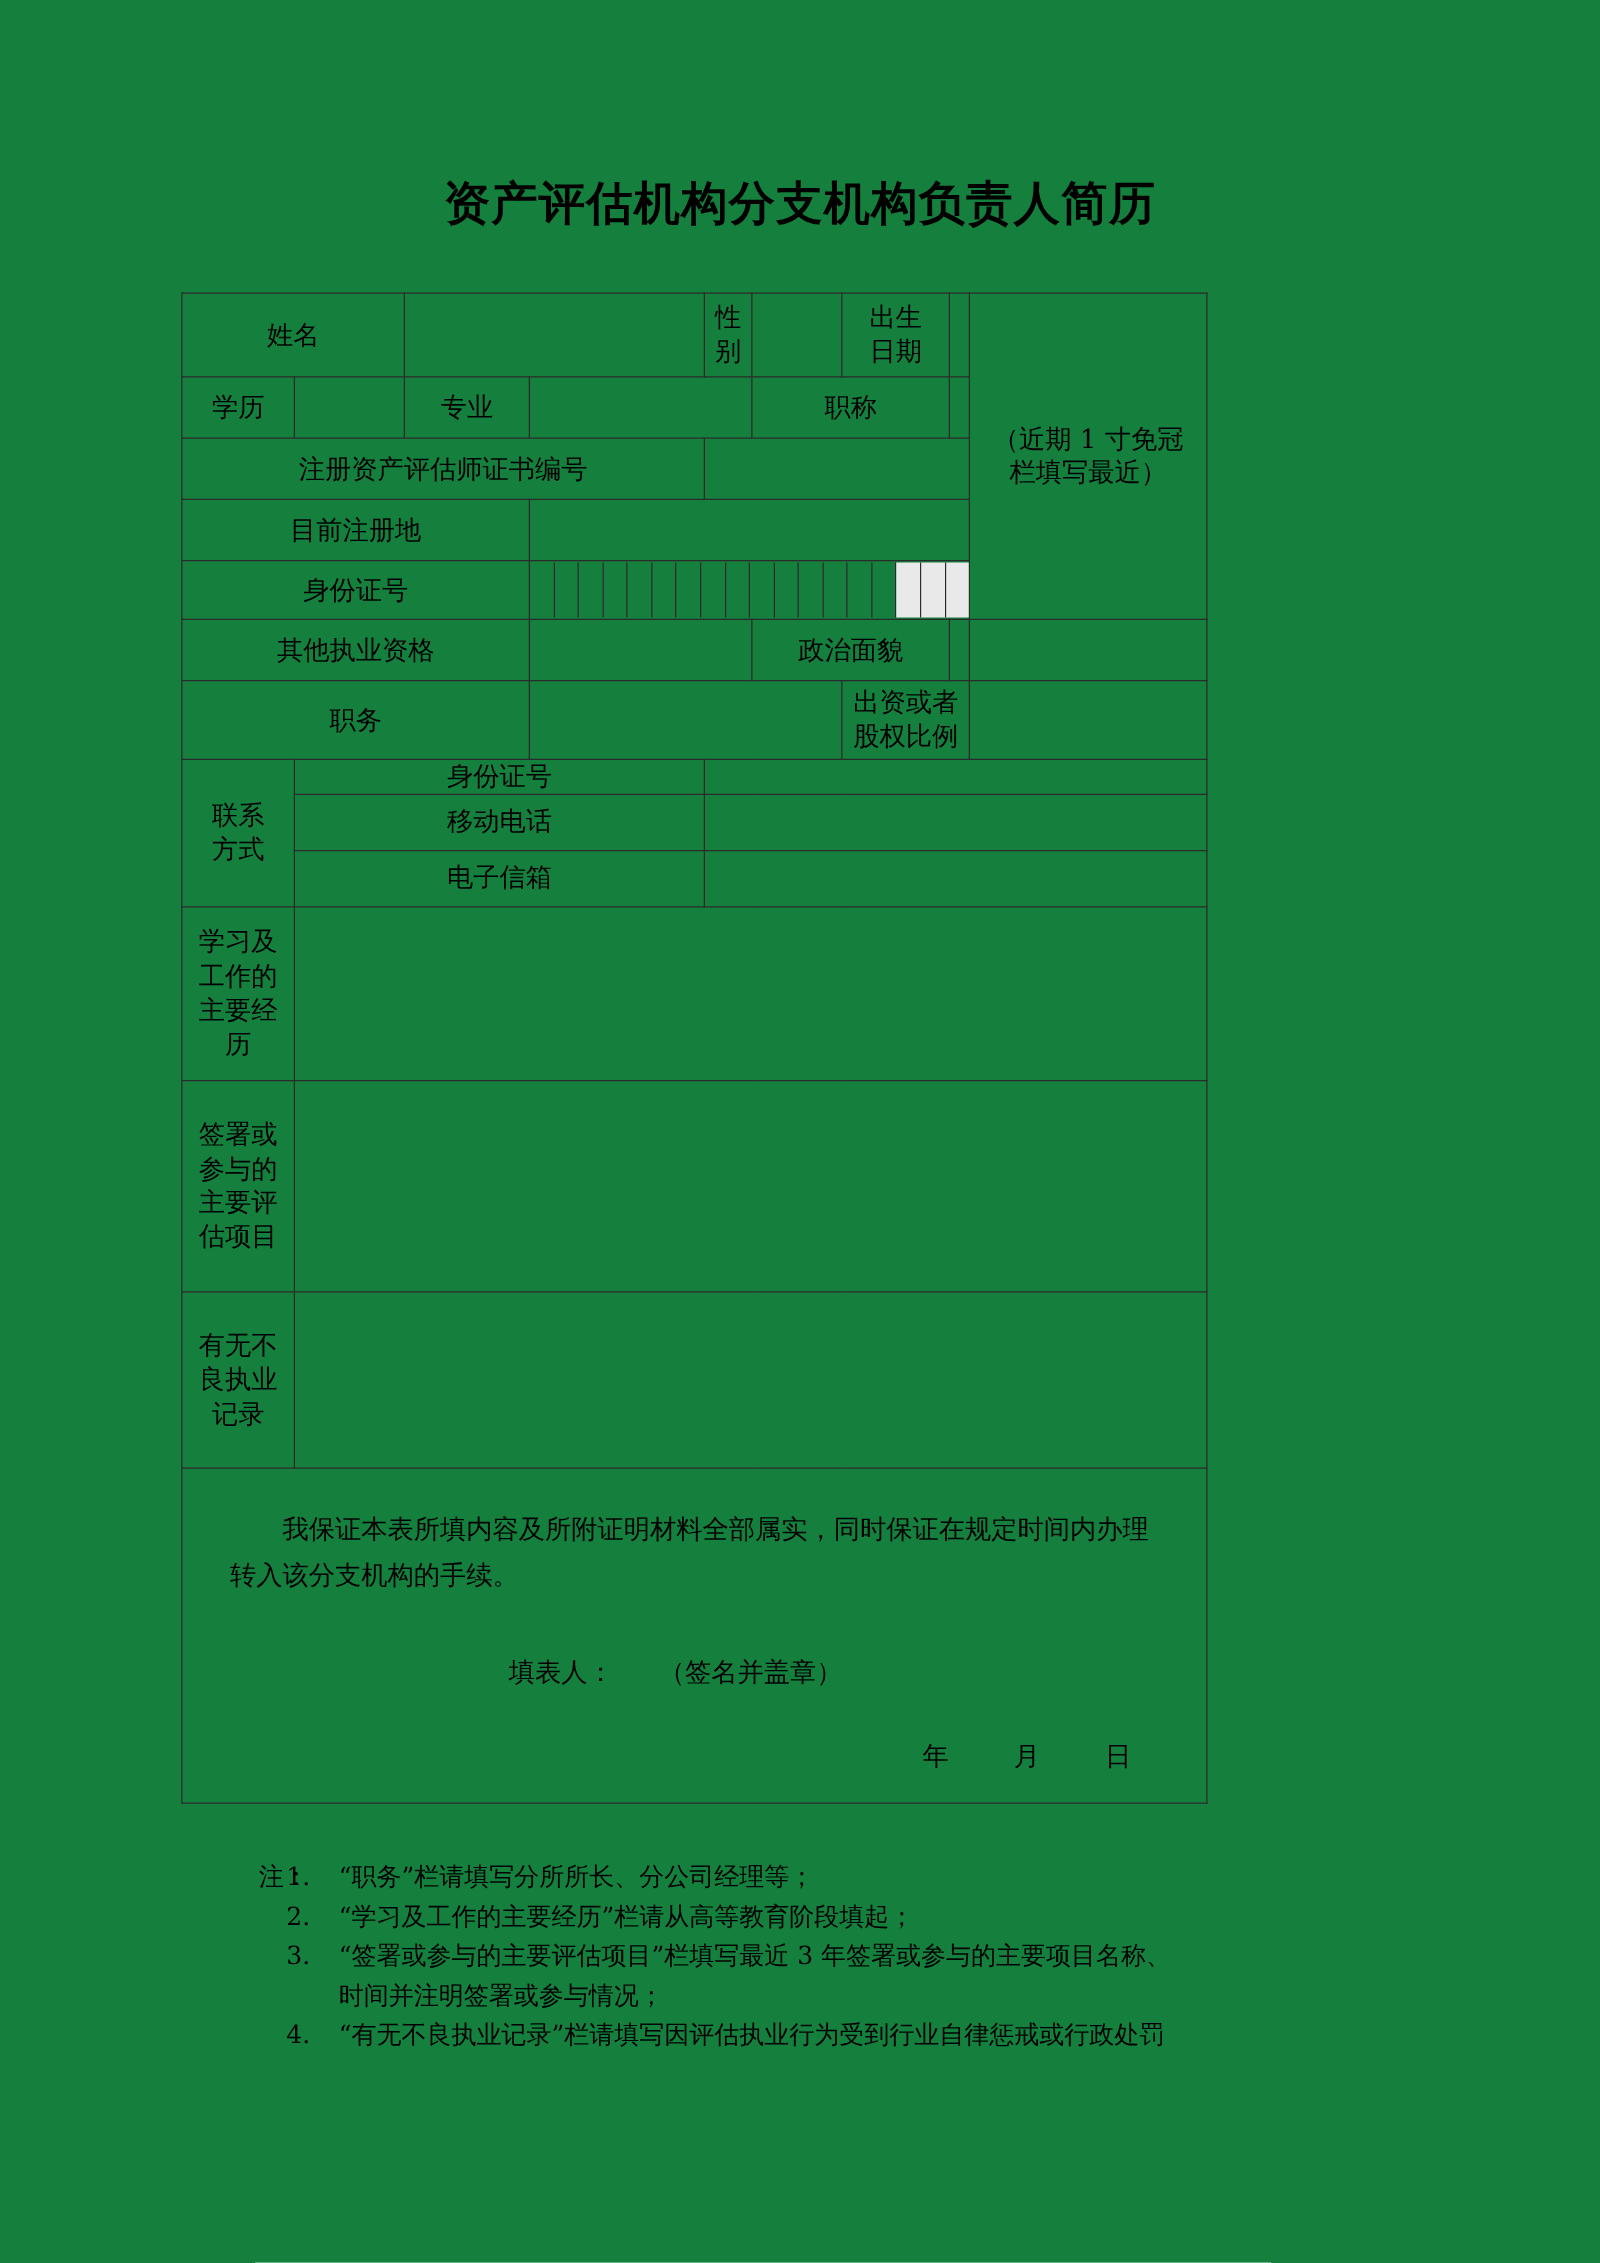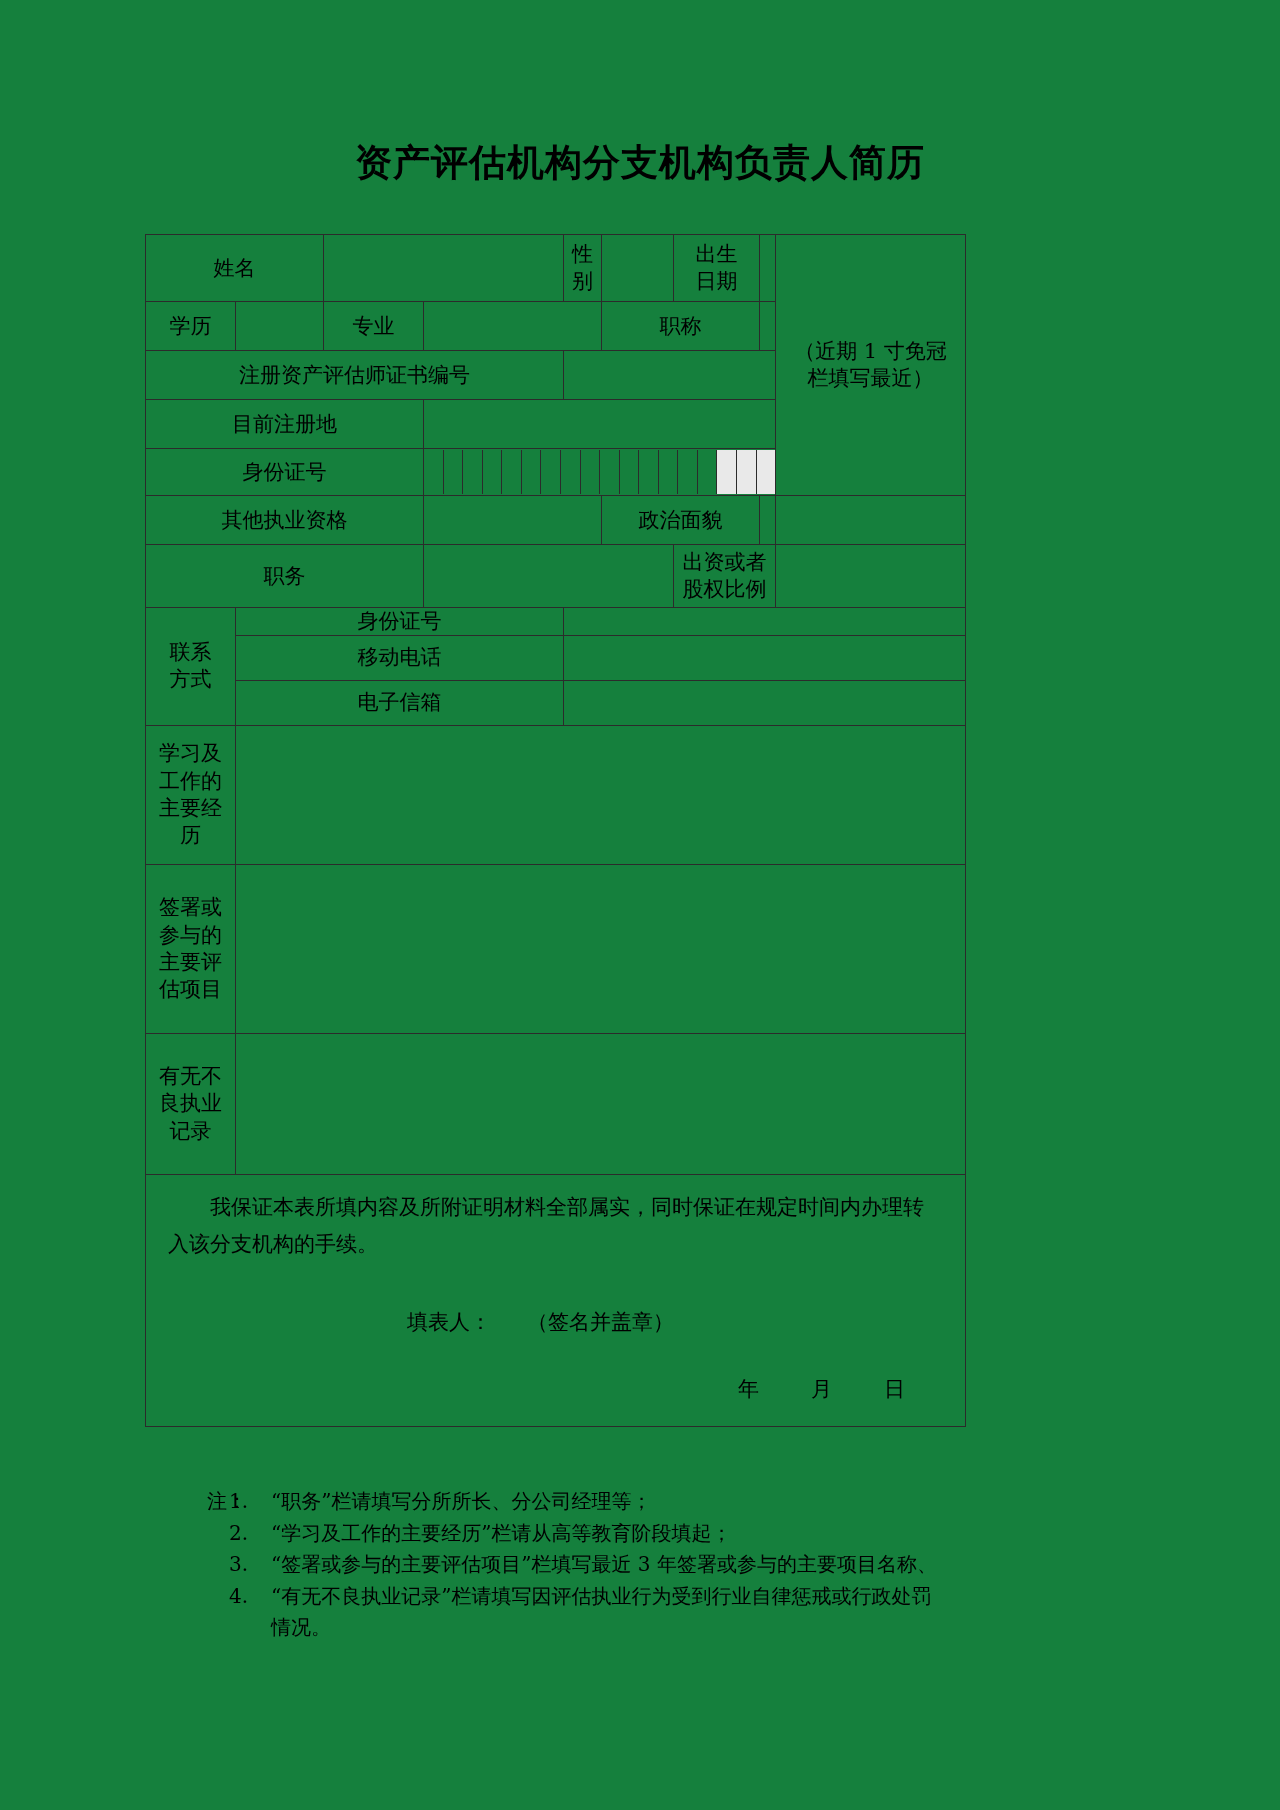--- a/index.html
+++ b/index.html
@@ -78,21 +78,21 @@
     font-size: 21px;
   }
 
   
   .decl {
     text-align: left;
     padding: 14px 22px 18px 22px;
     font-size: 21px;
     line-height: 1.75;
   }
-  .decl p { margin: 0; }
+  .decl p { margin: 16px; }
   .decl .indent { text-indent: 2em; }
   .decl .sign-row {
     margin-top: 42px;
     text-align: center;
     padding-right: 30px;
   }
   .decl .sign-row .sp { display: inline-block; width: 36px; }
   .decl .date-row {
     margin-top: 30px;
     text-align: right;
@@ -324,23 +324,23 @@
             <div class="note-text">“职务”栏请填写分所所长、分公司经理等；</div>
           </div>
           <div class="note-item">
             <div class="note-num">2.</div>
             <div class="note-text">“学习及工作的主要经历”栏请从高等教育阶段填起；</div>
           </div>
           <div class="note-item">
             <div class="note-num">3.</div>
             <div class="note-text">“签署或参与的主要评估项目”栏填写最近 3 年签署或参与的主要项目名称、</div>
           </div>
+          <div class="note-cont">时间并注明签署或参与情况；</div>
           <div class="note-item">
             <div class="note-num">4.</div>
             <div class="note-text">“有无不良执业记录”栏请填写因评估执业行为受到行业自律惩戒或行政处罚</div>
           </div>
-          <div class="note-cont">情况。</div>
         </div>
     </div>
   </div>
 
 
 </div>
 
 </body></html>

